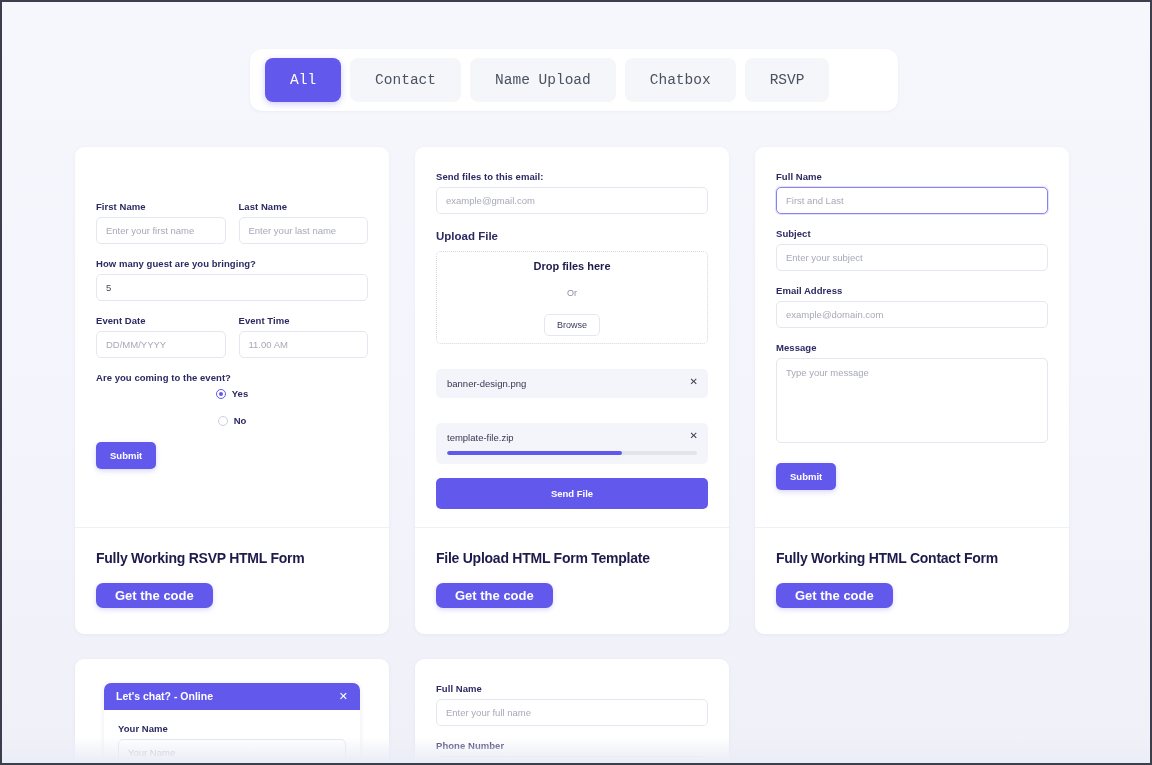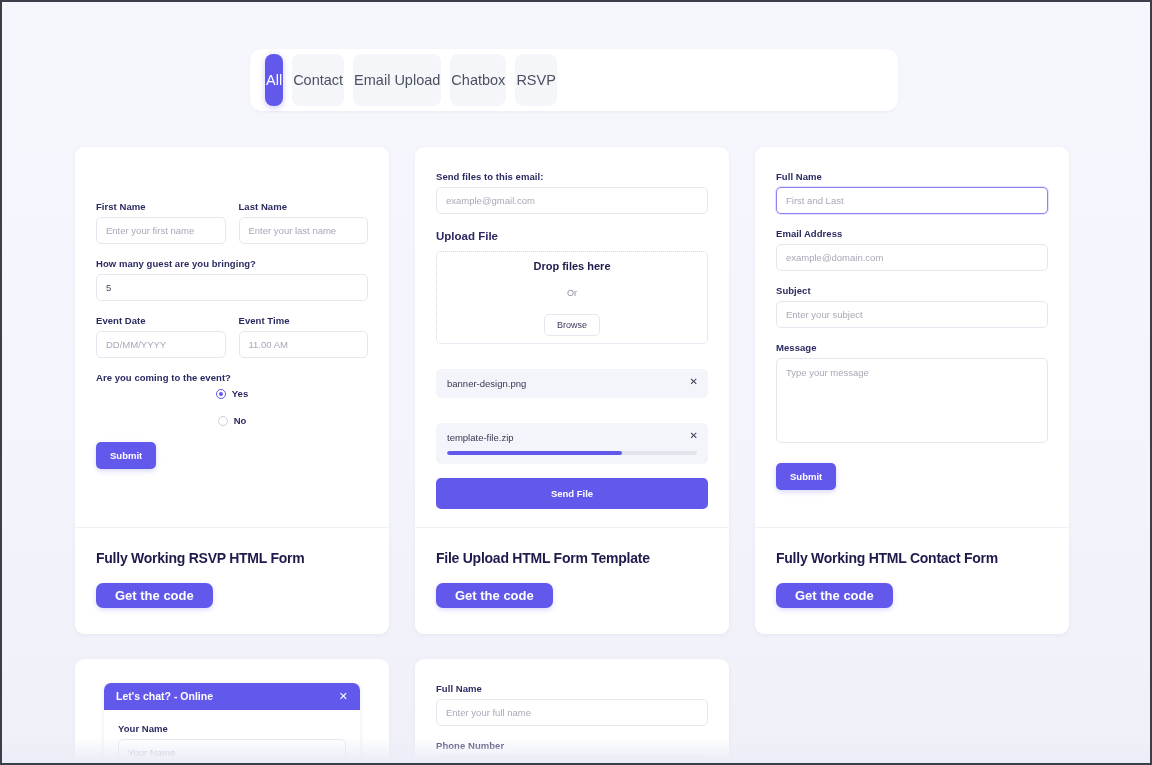--- a/index.html
+++ b/index.html
@@ -35,33 +35,33 @@
     height: 62px;
     background: #ffffff;
     border-radius: 12px;
     box-shadow: 0 1px 3px rgba(40,45,90,0.05);
     display: flex;
     align-items: center;
     padding: 0 15px;
     gap: 9px;
   }
   .tab {
-    height: 52px;
+    height: 44px;
     border-radius: 8px;
     background: #f5f6fa;
     color: #4a5160;
     font-size: 14.5px;
     display: flex;
     align-items: center;
     justify-content: center;
-    padding: 0 1px;
+    padding: 0 25px;
     cursor: pointer;
     white-space: nowrap;
     border: none;
-    font-family: Liberation Sans, sans-serif;
+    font-family: Liberation Mono, monospace;
   }
   .tab.active {
     background: #6259ec;
     color: #ffffff;
     box-shadow: 0 2px 6px rgba(98,89,236,0.30);
   }
 
   
   .grid {
     position: absolute;
@@ -286,21 +286,21 @@
   }
 </style>
 </head>
 <body>
 
 <div class="page">
 
   <div class="tabbar-wrap">
     <button class="tab active">All</button>
     <button class="tab">Contact</button>
-    <button class="tab">Email Upload</button>
+    <button class="tab">Name Upload</button>
     <button class="tab">Chatbox</button>
     <button class="tab">RSVP</button>
   </div>
 
   <div class="grid">
 
     <div class="card">
       <div class="card-body">
 
         <div class="row2 fgroup">
@@ -393,27 +393,27 @@
 
     <div class="card">
       <div class="card-body tight">
 
         <div class="fgroup">
           <label class="lbl">Full Name</label>
           <input class="fld focused" placeholder="First and Last" style="">
         </div>
 
         <div class="fgroup">
+          <label class="lbl">Subject</label>
+          <input class="fld" placeholder="Enter your subject" style="">
+        </div>
+
+        <div class="fgroup">
           <label class="lbl">Email Address</label>
           <input class="fld" placeholder="example@domain.com" style="">
-        </div>
-
-        <div class="fgroup">
-          <label class="lbl">Subject</label>
-          <input class="fld" placeholder="Enter your subject" style="">
         </div>
 
         <div>
           <label class="lbl">Message</label>
           <textarea class="textarea" placeholder="Type your message" style=""></textarea>
         </div>
 
         <button class="submit-btn">Submit</button>
       </div>
 

